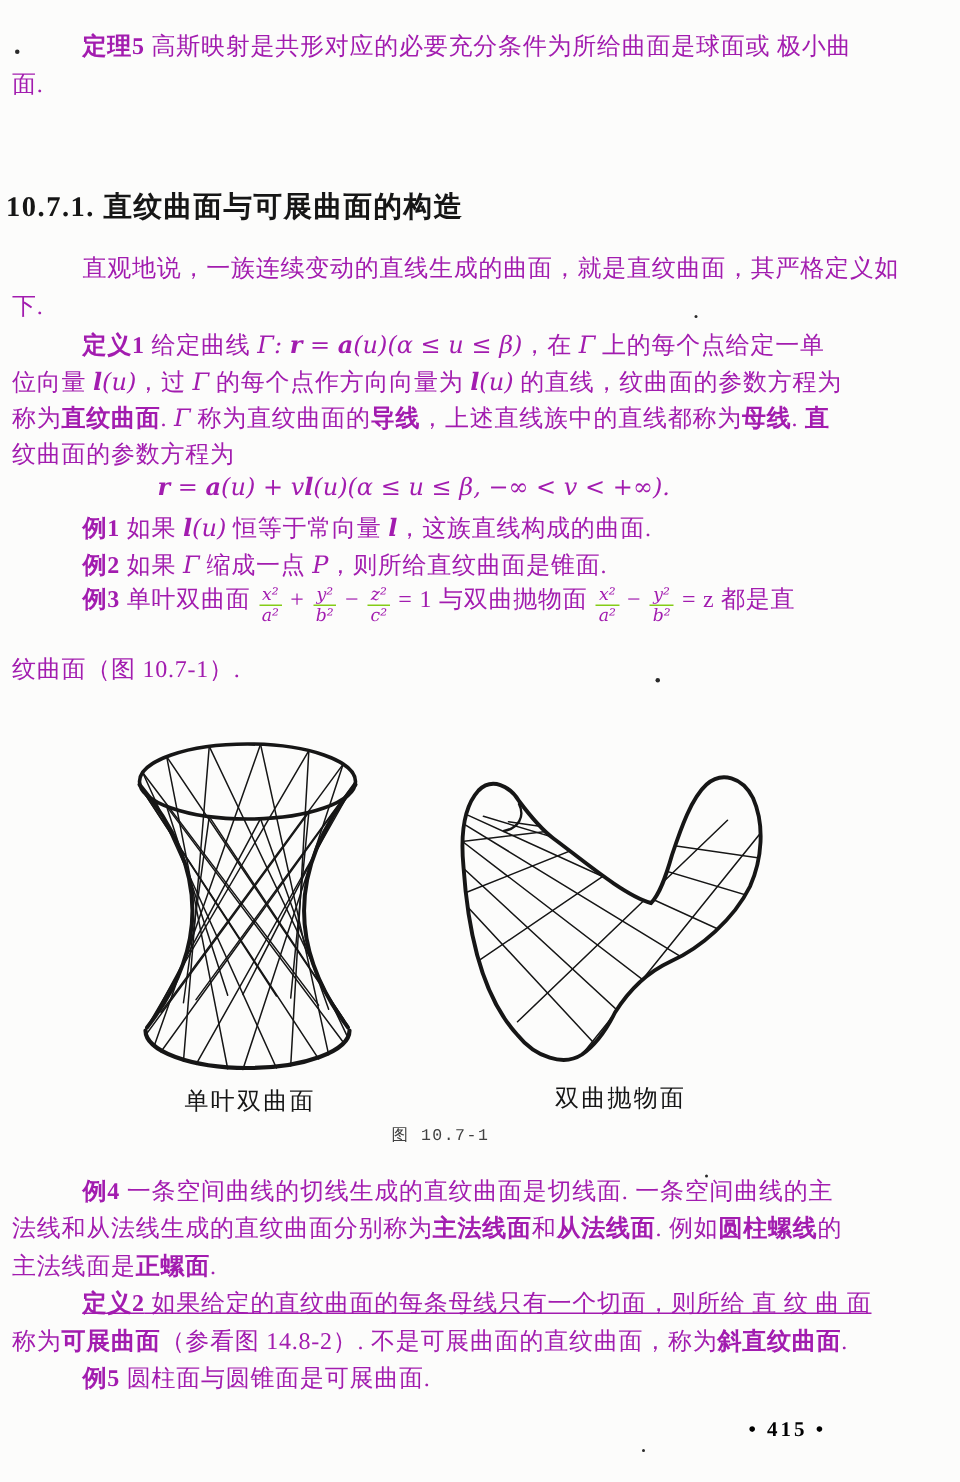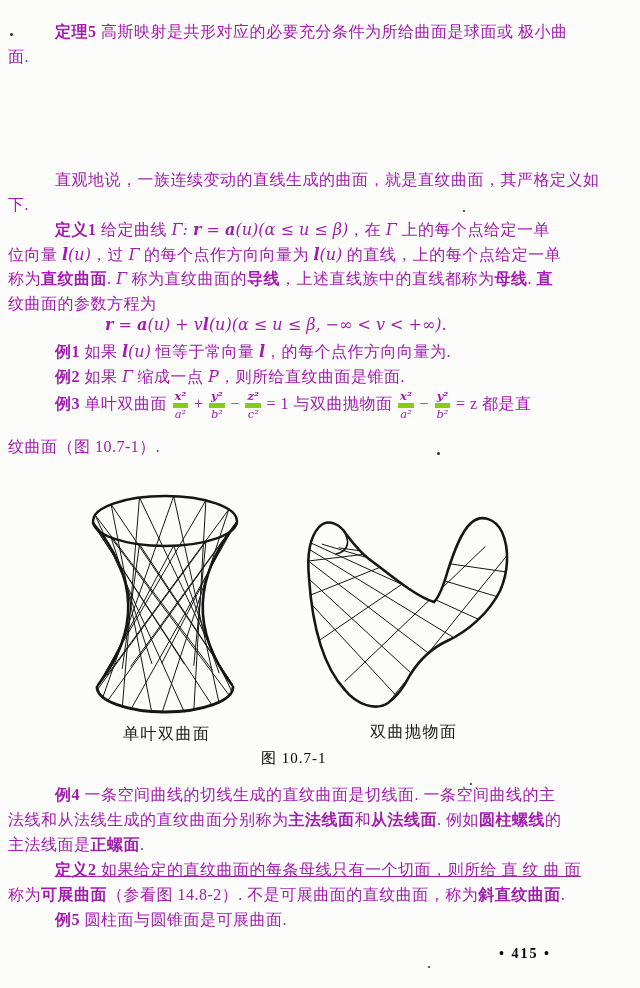--- a/index.html
+++ b/index.html
@@ -14,60 +14,61 @@
   }
   .tline .bold{font-weight:bold;}
   .tline .math{font-family:"DejaVu Serif","Liberation Serif",serif;font-style:italic;letter-spacing:0;}
   .tline .math.bold{font-weight:bold;}
   .frac{
     display:inline-block;text-align:center;vertical-align:-9px;
     font-size:11.5px;line-height:1.1;font-style:italic;
     font-family:"DejaVu Serif","Liberation Serif",serif;letter-spacing:0;
     margin:0 1px;
   }
-  .frac .num{display:block;border-bottom:5px solid #84cc16;padding:0 2px 0px 2px;font-weight:bold;}
+  .frac .num{display:block;border-bottom:1px solid #84cc16;padding:0 2px 0px 2px;}
   .frac .den{display:block;padding:0 2px;}
   .section-heading{
     position:absolute;left:100px;top:88px;width:440px;text-align:center;
     font-size:21px;font-weight:bold;letter-spacing:2px;
   }
   .subsection-heading{
     position:absolute;left:4px;top:125px;
     font-size:19px;font-weight:bold;letter-spacing:1px;
   }
   .fig-label{
     position:absolute;font-size:16px;letter-spacing:1.5px;color:#161616;
   }
   .fig-caption{
-    position:absolute;left:261px;top:749px;font-size:15px;letter-spacing:1px;color:#000000;
+    position:absolute;left:261px;top:749px;font-size:11px;letter-spacing:1px;color:#404040;font-family:Liberation Mono, monospace;
   }
   .page-number{
     position:absolute;left:499px;top:946px;font-size:14px;font-weight:bold;
     letter-spacing:2px;color:#000000;
   }
   .figure-svg{position:absolute;left:60px;top:472px;}
   .speck{position:absolute;background:#2a2a2a;border-radius:50%;}
 </style>
 </head>
 <body>
 
 <div class="page">
 
+  <div class="subsection-heading">10.7.1. 直纹曲面与可展曲面的构造</div>
 
   <div id="text-layer">
       <div class="tline" style="left: 55px; top: 22px;"><span class="bold">定理5</span><span>  高斯映射是共形对应的必要充分条件为所给曲面是球面或 极小曲</span></div>
       <div class="tline" style="left: 8px; top: 47px;"><span>面.</span></div>
       <div class="tline" style="left: 55px; top: 170px;"><span>直观地说，一族连续变动的直线生成的曲面，就是直纹曲面，其严格定义如</span></div>
       <div class="tline" style="left: 8px; top: 195px;"><span>下.</span></div>
       <div class="tline" style="left: 55px; top: 220px;"><span class="bold">定义1</span><span>  给定曲线 </span><span class="math">Γ</span><span class="math">: </span><span class="bold math">r</span><span class="math"> = </span><span class="bold math">a</span><span class="math">(u)(α ≤ u ≤ β)</span><span>，在 </span><span class="math">Γ</span><span> 上的每个点给定一单</span></div>
-      <div class="tline" style="left: 8px; top: 245px;"><span>位向量 </span><span class="bold math">l</span><span class="math">(u)</span><span>，过 </span><span class="math">Γ</span><span> 的每个点作方向向量为 </span><span class="bold math">l</span><span class="math">(u)</span><span> 的直线，上的每个点给定一单</span></div>
+      <div class="tline" style="left: 8px; top: 245px;"><span>位向量 </span><span class="bold math">l</span><span class="math">(u)</span><span>，过 </span><span class="math">Γ</span><span> 的每个点作方向向量为 </span><span class="bold math">l</span><span class="math">(u)</span><span> 的直线，纹曲面的参数方程为</span></div>
       <div class="tline" style="left: 8px; top: 269px;"><span>称为</span><span class="bold">直纹曲面</span><span>. </span><span class="math">Γ</span><span> 称为直纹曲面的</span><span class="bold">导线</span><span>，上述直线族中的直线都称为</span><span class="bold">母线</span><span>. </span><span class="bold">直</span></div>
       <div class="tline" style="left: 8px; top: 294px;"><span>纹曲面的参数方程为</span></div>
       <div class="tline" style="left: 105px; top: 315px;"><span class="bold math">r</span><span class="math"> = </span><span class="bold math">a</span><span class="math">(u) + v</span><span class="bold math">l</span><span class="math">(u)(α ≤ u ≤ β,  −∞ &lt; v &lt; +∞).</span></div>
-      <div class="tline" style="left: 55px; top: 342px;"><span class="bold">例1</span><span>  如果 </span><span class="bold math">l</span><span class="math">(u)</span><span> 恒等于常向量 </span><span class="bold math">l</span><span>，的每个点作方向向量为.</span></div>
+      <div class="tline" style="left: 55px; top: 342px;"><span class="bold">例1</span><span>  如果 </span><span class="bold math">l</span><span class="math">(u)</span><span> 恒等于常向量 </span><span class="bold math">l</span><span>，这族直线构成的曲面.</span></div>
       <div class="tline" style="left: 55px; top: 367px;"><span class="bold">例2</span><span>  如果 </span><span class="math">Γ</span><span> 缩成一点 </span><span class="math">P</span><span>，则所给直纹曲面是锥面.</span></div>
       <div class="tline" style="left: 55px; top: 390px;"><span class="bold">例3</span><span>  单叶双曲面 </span><span class="frac"><span class="num">x²</span><span class="den">a²</span></span><span> + </span><span class="frac"><span class="num">y²</span><span class="den">b²</span></span><span> − </span><span class="frac"><span class="num">z²</span><span class="den">c²</span></span><span> = 1 与双曲抛物面 </span><span class="frac"><span class="num">x²</span><span class="den">a²</span></span><span> − </span><span class="frac"><span class="num">y²</span><span class="den">b²</span></span><span> = z 都是直</span></div>
       <div class="tline" style="left: 8px; top: 437px;"><span>纹曲面（图 10.7-1）.</span></div>
       <div class="tline" style="left: 55px; top: 785px;"><span class="bold">例4</span><span>  一条空间曲线的切线生成的直纹曲面是切线面.  一条空间曲线的主</span></div>
       <div class="tline" style="left: 8px; top: 810px;"><span>法线和从法线生成的直纹曲面分别称为</span><span class="bold">主法线面</span><span>和</span><span class="bold">从法线面</span><span>.  例如</span><span class="bold">圆柱螺线</span><span>的</span></div>
       <div class="tline" style="left: 8px; top: 835px;"><span>主法线面是</span><span class="bold">正螺面</span><span>.</span></div>
       <div class="tline" style="left: 55px; top: 860px; text-decoration: underline;"><span class="bold">定义2</span><span>  如果给定的直纹曲面的每条母线只有一个切面，则所给 直 纹 曲 面</span></div>
       <div class="tline" style="left: 8px; top: 885px;"><span>称为</span><span class="bold">可展曲面</span><span>（参看图 14.8-2）. 不是可展曲面的直纹曲面，称为</span><span class="bold">斜直纹曲面</span><span>.</span></div>
       <div class="tline" style="left: 55px; top: 910px;"><span class="bold">例5</span><span>  圆柱面与圆锥面是可展曲面.</span></div>
     </div>

